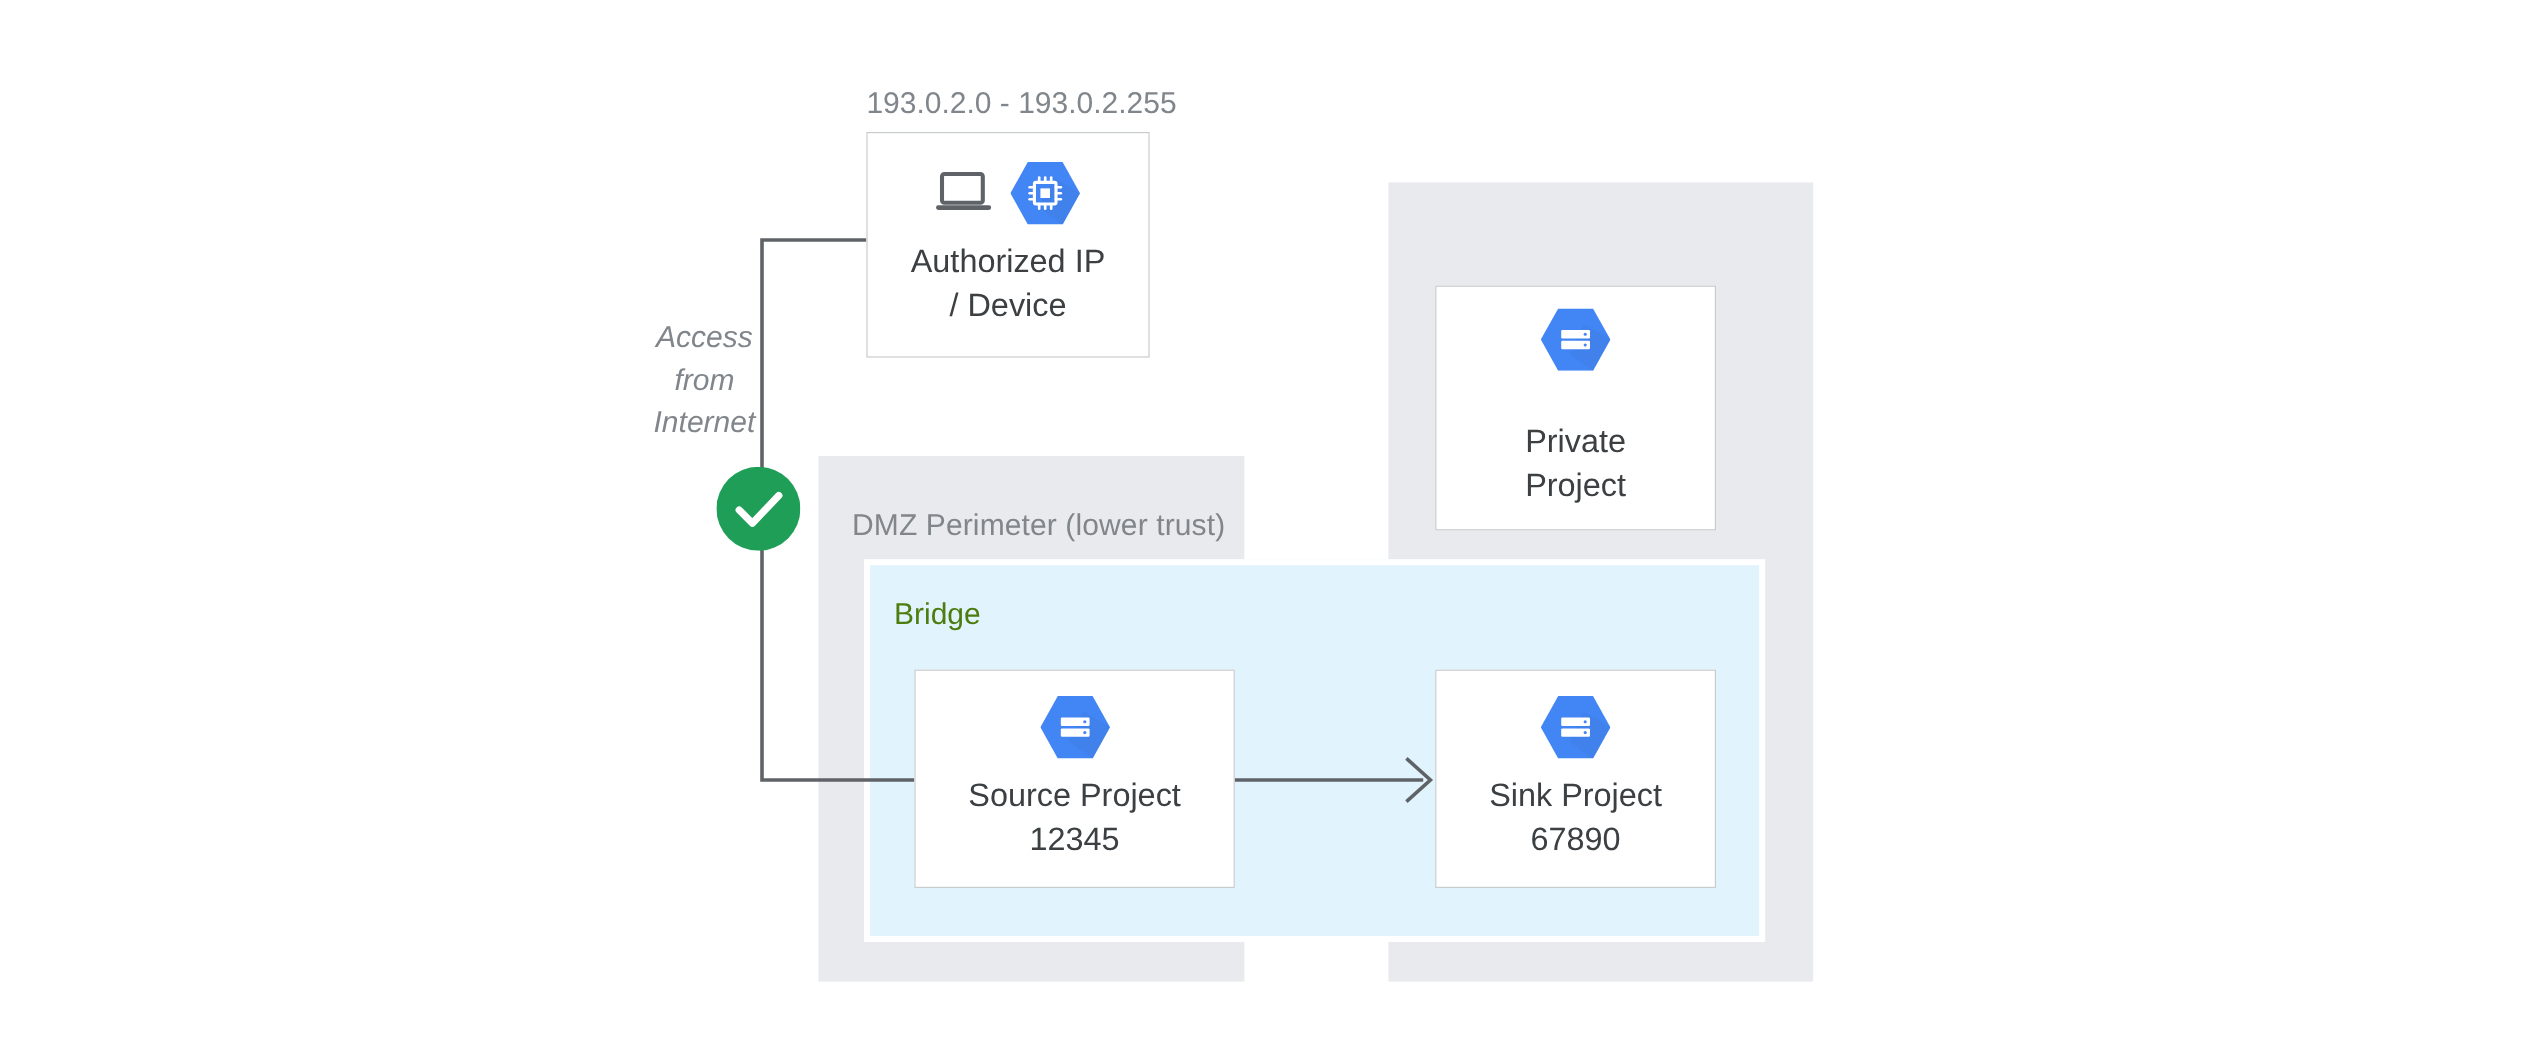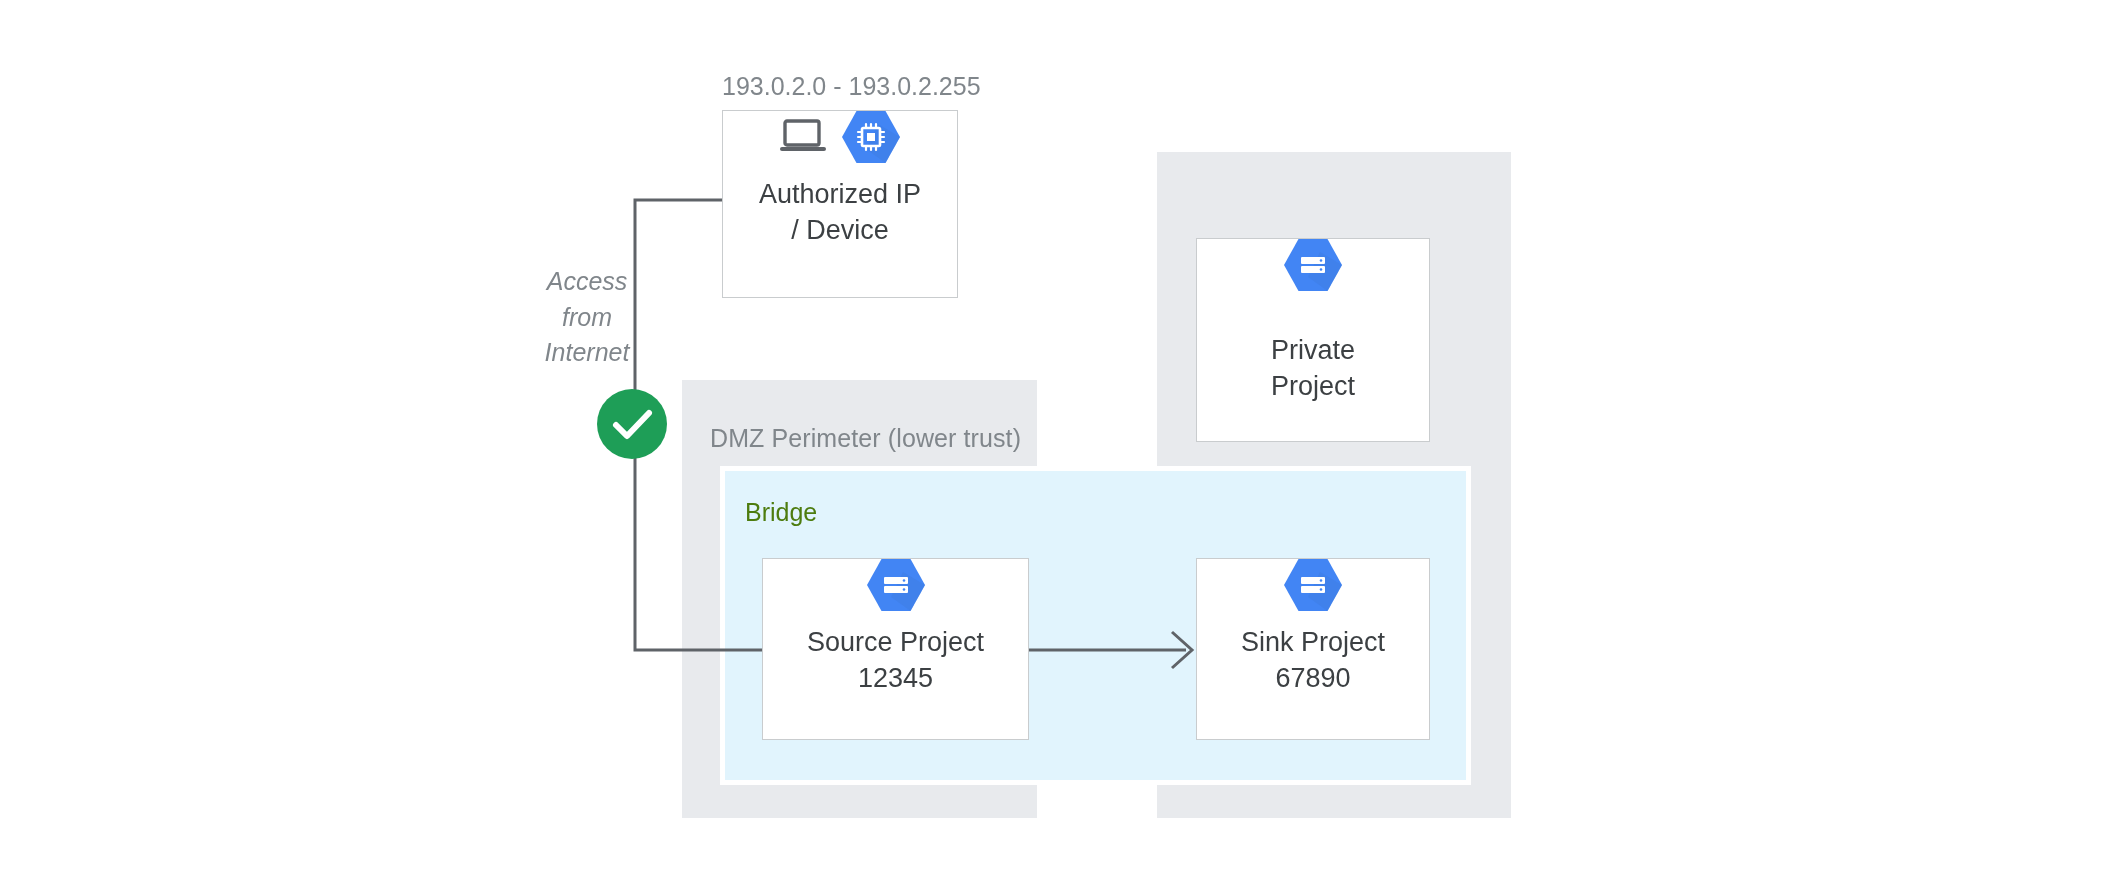--- a/index.html
+++ b/index.html
@@ -58,21 +58,21 @@
 
   
   .node-card {
     position: absolute;
     background: #ffffff;
     border: 1.5px solid #c9ccce;
     box-sizing: border-box;
     display: flex;
     flex-direction: column;
     align-items: center;
-    justify-content: flex-start;
+    justify-content: center;
   }
   .node-icons {
     display: flex;
     flex-direction: row;
     align-items: center;
     justify-content: center;
     gap: 16px;
     margin-bottom: 14px;
   }
   .node-label {

